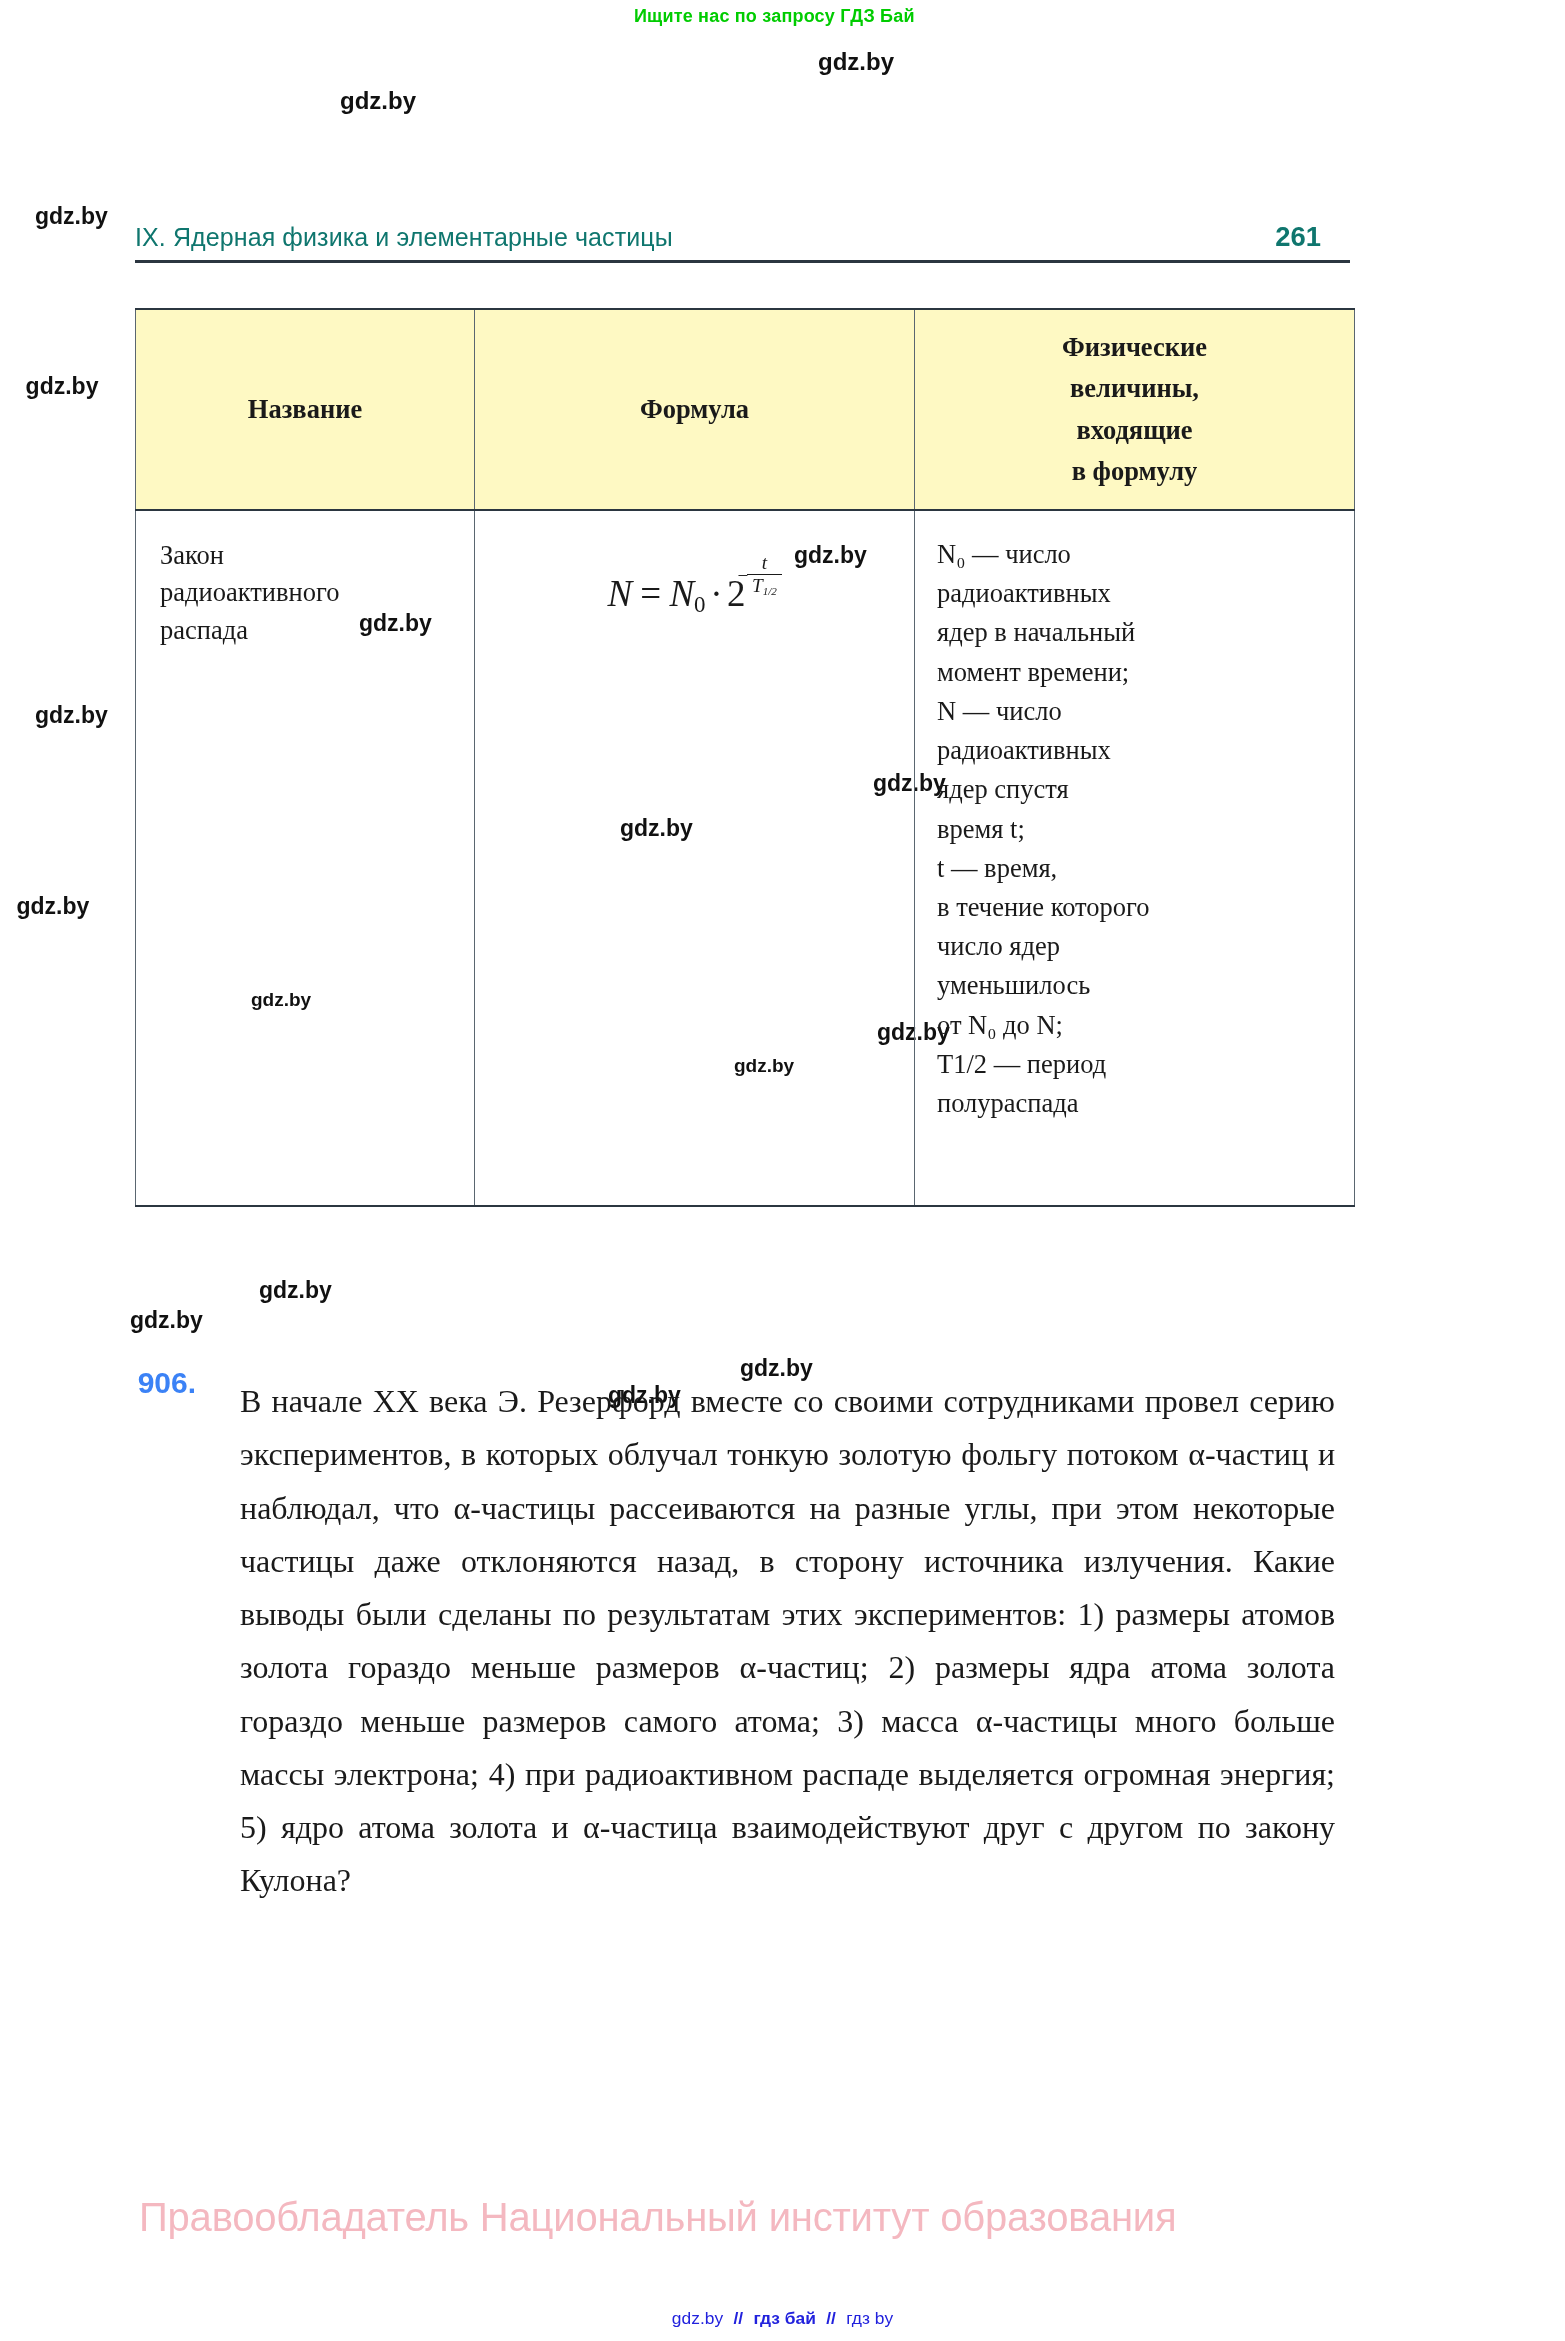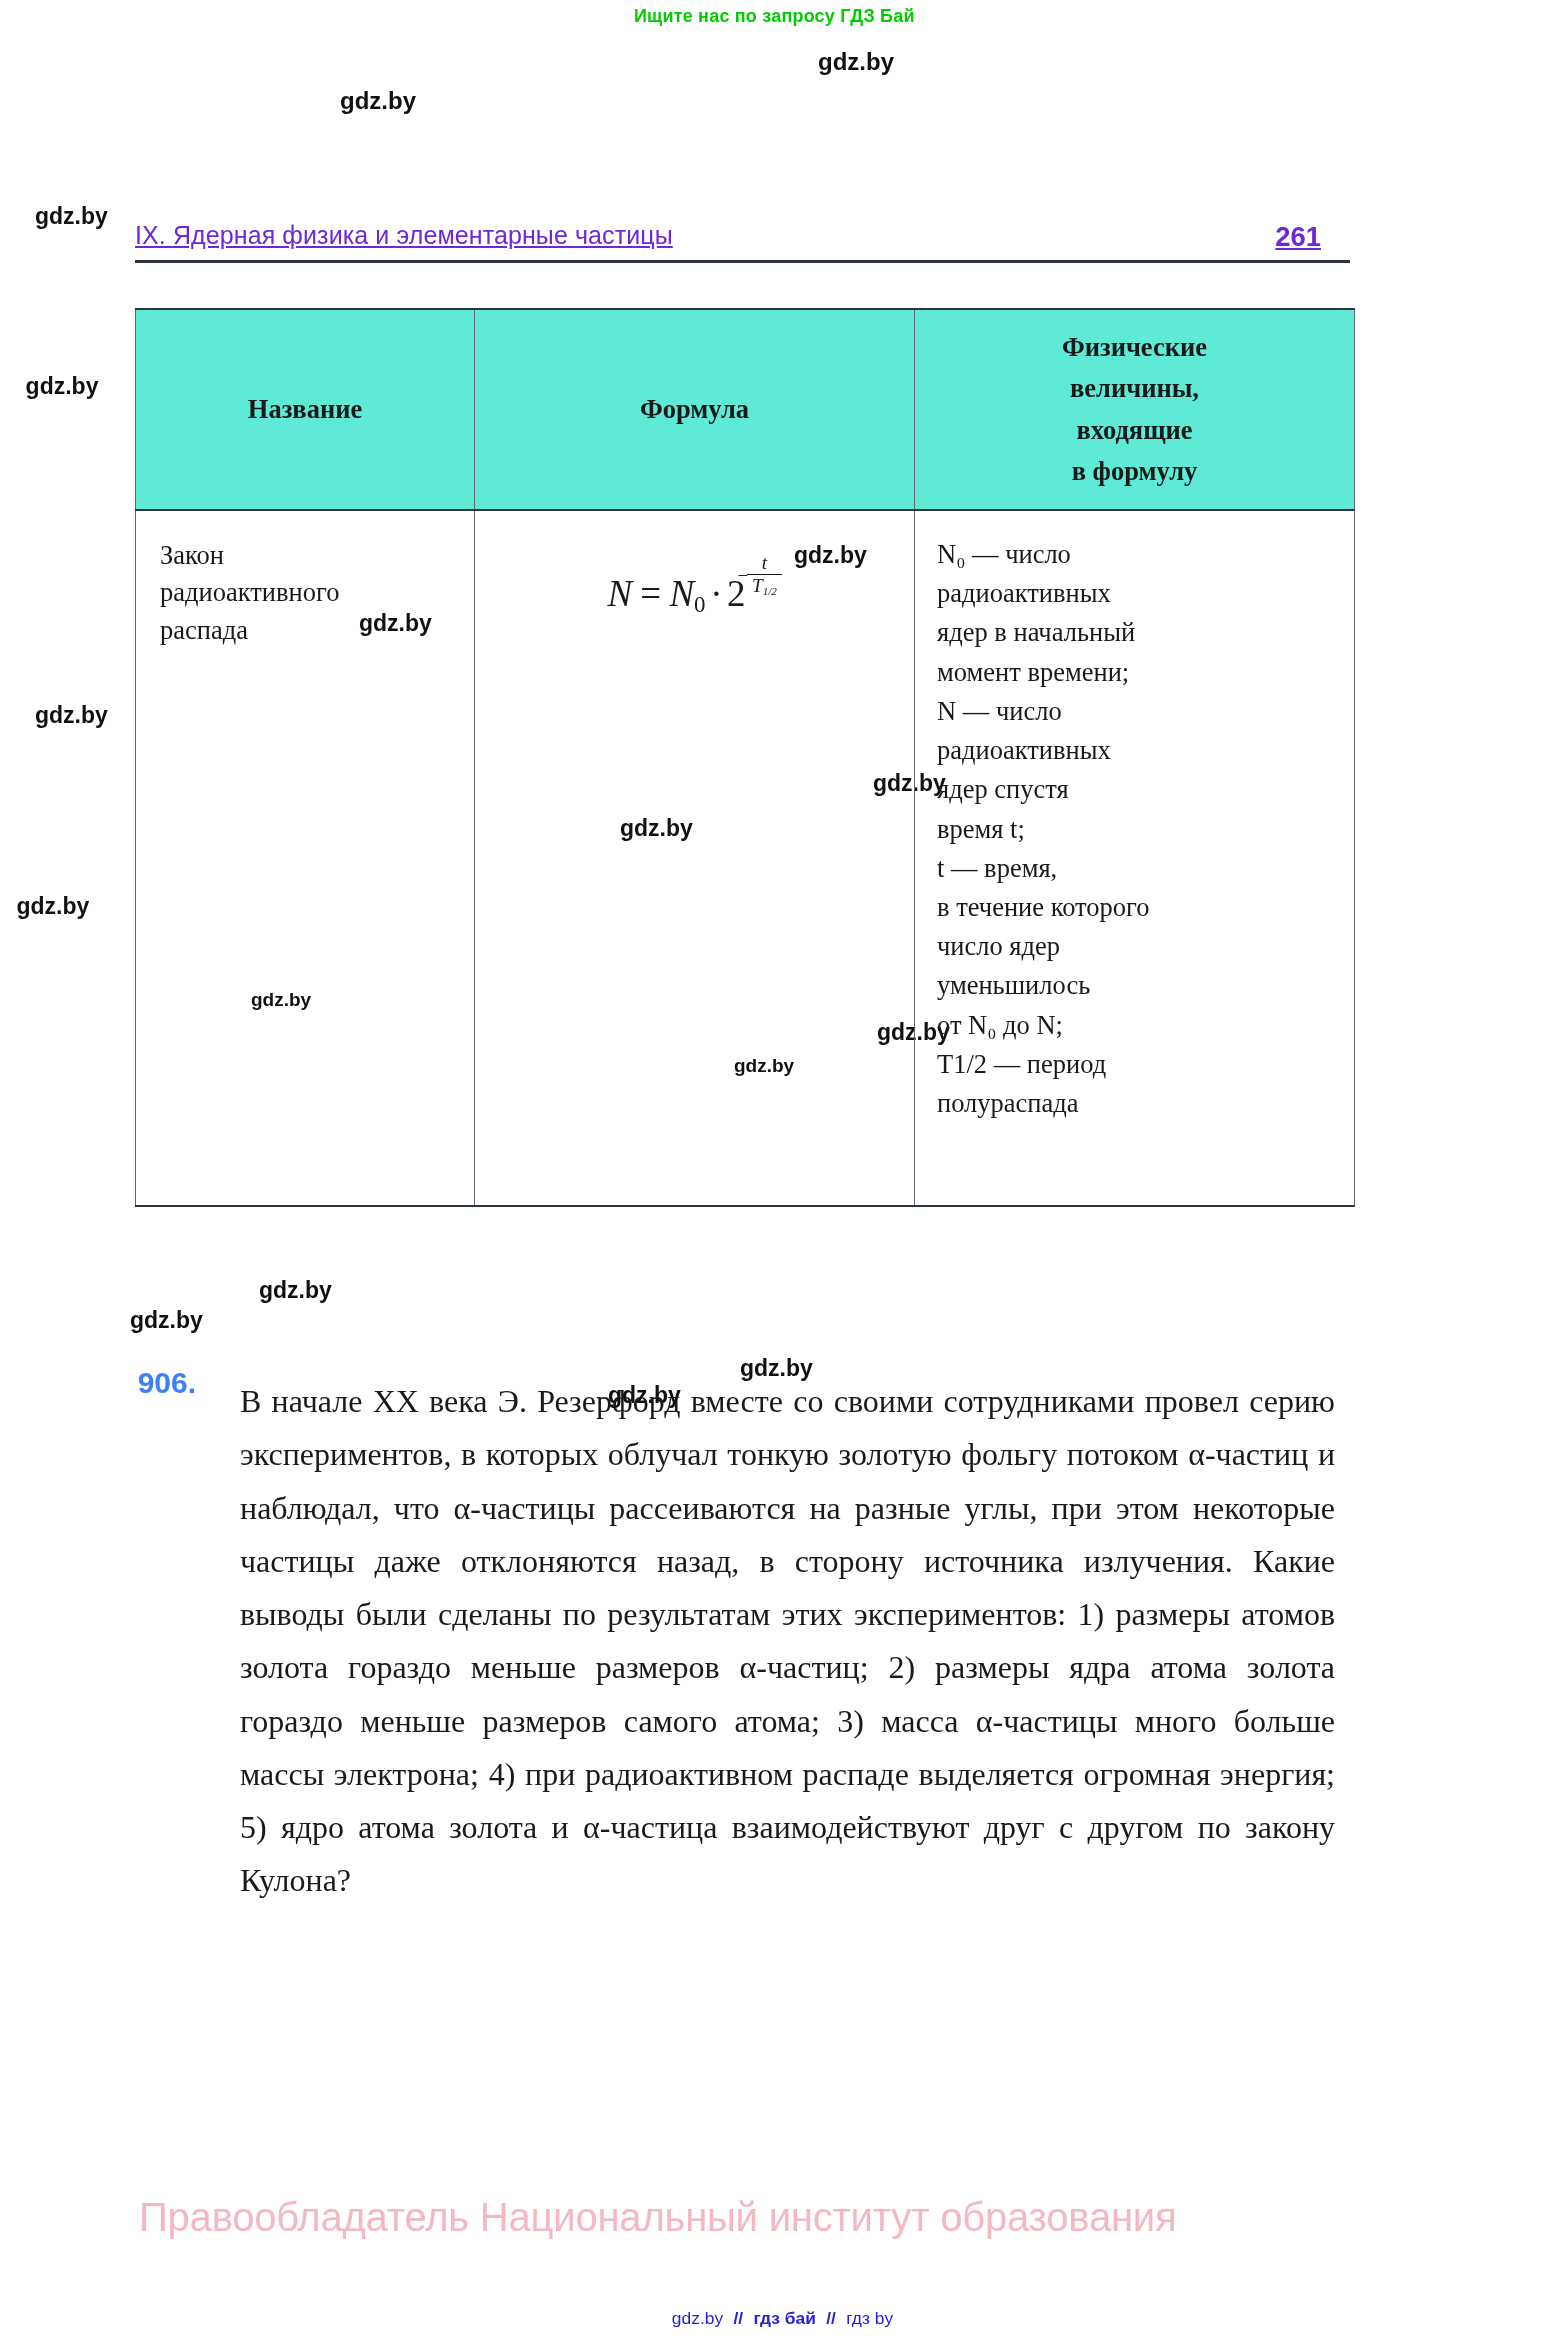--- a/index.html
+++ b/index.html
@@ -55,26 +55,25 @@
 
   
   .running-head {
     position: absolute;
     left: 135px;
     top: 221px;
     width: 1215px;
   }
   .running-head-row {
     display: flex;
-    align-items: flex-start;
+    align-items: center;
     justify-content: space-between;
     font-family: "Liberation Sans", sans-serif;
     font-size: 25px;
-    color: #6d28d9;
-    text-decoration: underline;
+    color: #0f766e;
   }
   .running-head-title { letter-spacing: 0.1px; }
   .running-head-page {
     font-weight: bold;
     font-size: 27.4px;
     padding-right: 29px;
   }
   .running-head-rule {
     margin-top: 7.3px;
     height: 2.7px;
@@ -89,21 +88,21 @@
     width: 1215px;
     border-collapse: collapse;
     table-layout: fixed;
   }
   .formula-table td, .formula-table th {
     border: 0.9px solid #5a6670;
     vertical-align: top;
     padding: 0;
   }
   .formula-table thead th {
-    background: #5eead4;
+    background: #fef9c3;
     border-top: 2.7px solid #2b3640;
     border-bottom: 2.7px solid #2b3640;
     text-align: center;
     vertical-align: middle;
     font-family: "Liberation Serif", serif;
     font-weight: bold;
     font-size: 26.5px;
     height: 199px;
     line-height: 1.55;
   }

